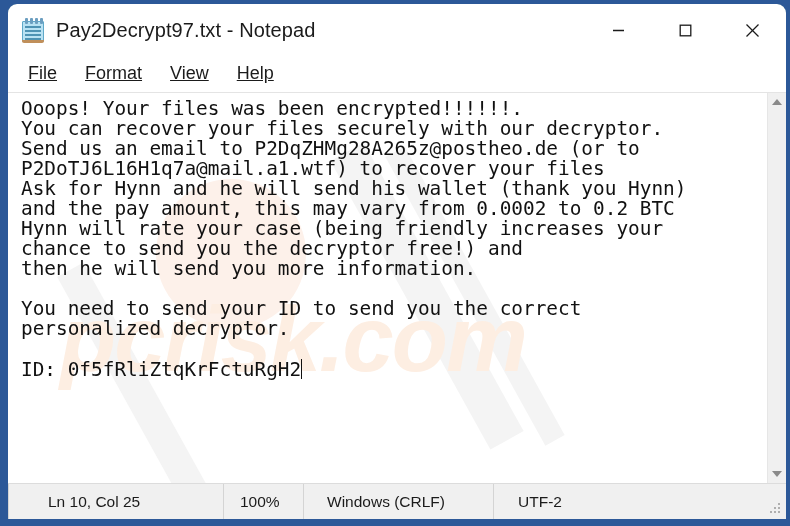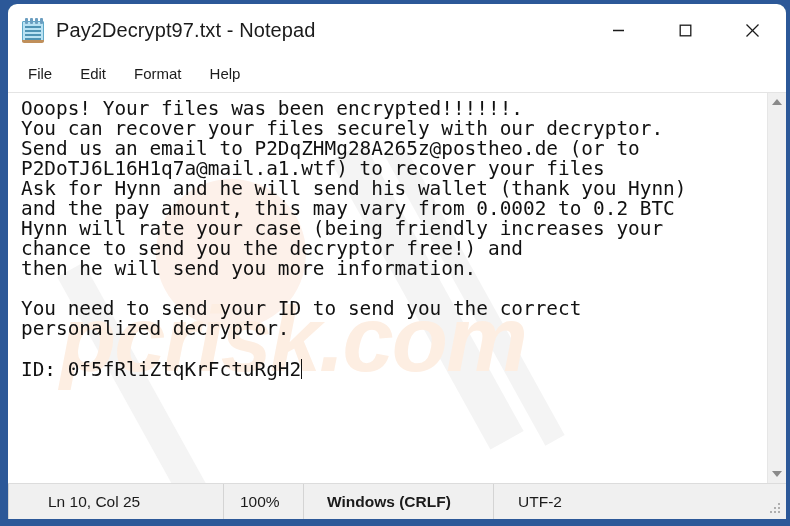--- a/index.html
+++ b/index.html
@@ -127,26 +127,27 @@
   .menubar {
     height: 36px;
     flex: 0 0 36px;
     background: #ffffff;
     display: flex;
     align-items: center;
     padding-left: 14px;
     gap: 0px;
   }
   .menu-item {
-    font-size: 15px;
+    font-size: 18px;
     color: #1b1b1b;
     padding: 3px 14px 5px 14px;
     border-radius: 4px;
     cursor: default;
     white-space: nowrap;
+    text-decoration: underline;
   }
   .menu-item:first-child { padding-left: 6px; }
 
   
   .editor-wrap {
     flex: 1 1 auto;
     position: relative;
     display: flex;
     background: #ffffff;
     border-top: 1px solid #e4e4e4;
@@ -265,21 +266,21 @@
     height: 36px;
     display: flex;
     align-items: center;
     white-space: nowrap;
     border-left: 1px solid #d4d4d4;
     padding: 0 16px;
   }
   .status-cell.first { border-left: 1px solid #d4d4d4; }
   .sc-ln    { width: 215px; padding-left: 39px; }
   .sc-zoom  { width: 80px;  }
-  .sc-eol   { width: 190px; padding-left: 23px; font-weight: bold; }
+  .sc-eol   { width: 190px; padding-left: 23px; }
   .sc-enc   { width: 160px; padding-left: 24px; }
 
   .grip {
     position: absolute;
     right: 5px;
     bottom: 5px;
     width: 12px;
     height: 12px;
   }
   .grip i {
@@ -328,22 +329,22 @@
           <svg width="15" height="15" viewBox="0 0 15 15">
             <line x1="1.5" y1="1.5" x2="13.5" y2="13.5" stroke="#1b1b1b" stroke-width="1.3"></line>
             <line x1="13.5" y1="1.5" x2="1.5" y2="13.5" stroke="#1b1b1b" stroke-width="1.3"></line>
           </svg>
         </button>
       </div>
     </div>
 
     <div class="menubar">
       <div class="menu-item">File</div>
-      <div class="menu-item">Edit</div>
       <div class="menu-item">Format</div>
+      <div class="menu-item">View</div>
       <div class="menu-item">Help</div>
     </div>
 
     <div class="editor-wrap">
 
       <div class="textarea">
         <div class="watermark">
           <span class="wm-circle"></span>
           <span class="wm-stripe s1"></span>
           <span class="wm-stripe s2"></span>

